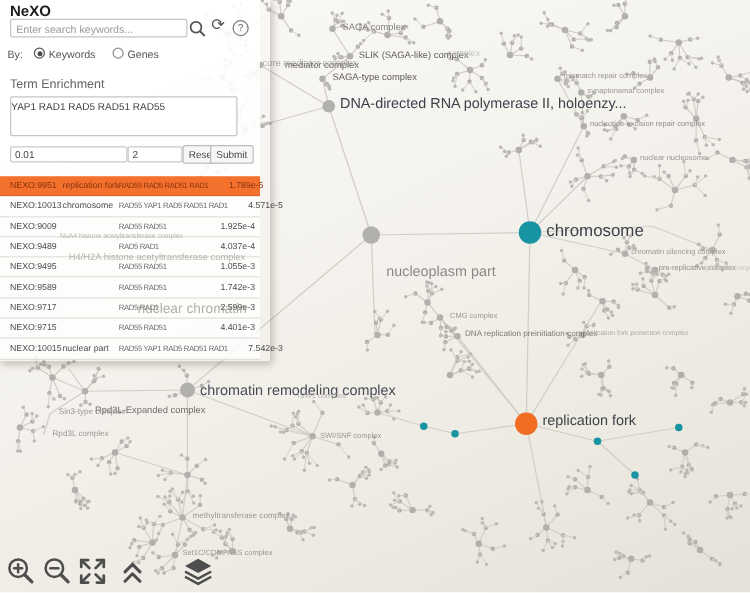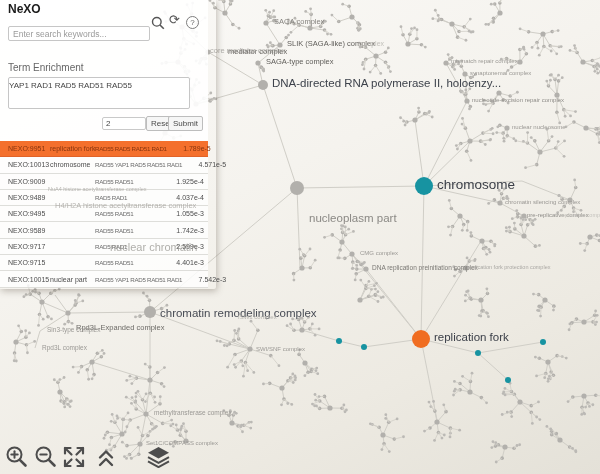--- a/index.html
+++ b/index.html
@@ -10,21 +10,21 @@
   #labels{position:absolute;left:0;top:0;width:600px;height:474px;z-index:2;pointer-events:none;}
   .glabel{position:absolute;white-space:nowrap;line-height:1;}
   #wmarks{position:absolute;left:0;top:0;width:600px;height:474px;z-index:12;pointer-events:none;padding-left:16px;}
 
   
   .panel{position:absolute;left:0;top:0;width:216px;height:289px;z-index:8;
     box-shadow:1px 2px 7px rgba(80,70,55,.35);border-radius:0 0 2px 0;}
   .panel-top{position:absolute;left:0;top:0;width:208px;height:141px;background:rgba(255,255,255,.9);}
   .title{position:absolute;left:8px;top:2px;font-size:12px;font-weight:bold;color:#1c1c1c;}
   .search{position:absolute;left:8px;top:15px;width:132px;height:13px;border:1px solid #c6c6c6;border-radius:2px;
-    font-size:8.5px;color:#444;padding:0 4px;outline:none;background:#fff;margin-top:11px;}
+    font-size:8.5px;color:#444;padding:0 4px;outline:none;background:#fff;}
   .search::placeholder{color:#9a9a9a;}
   .icon-search{position:absolute;left:151px;top:16px;}
   .icon-refresh{position:absolute;left:169px;top:13px;font-size:13px;color:#555;line-height:14px;cursor:pointer;}
   .icon-help{position:absolute;left:186px;top:16px;width:11px;height:11px;border:1px solid #7d7d7d;border-radius:50%;
     font-size:8px;color:#666;text-align:center;line-height:11px;cursor:pointer;}
   .by-row{position:absolute;left:6px;top:37px;width:196px;height:12px;font-size:8.5px;color:#555;}
   .bylabel{position:absolute;left:0;top:1px;}
   .radio{position:absolute;top:1px;width:7px;height:7px;border:1px solid #8d8d8d;border-radius:50%;background:#fff;cursor:pointer;}
   .radio.sel{border-color:#555;}
   .radio.sel::after{content:'';position:absolute;left:1.5px;top:1.5px;width:4px;height:4px;border-radius:50%;background:#4a4a4a;}
@@ -1871,22 +1871,30 @@
   <div class="panel">
     <div class="panel-top">
       <div class="title">NeXO</div>
       <input class="search" placeholder="Enter search keywords..." style="">
       <svg class="icon-search" width="14" height="14" viewBox="0 0 14 14">
         <circle cx="5.8" cy="5.8" r="4.3" fill="none" stroke="#555" stroke-width="1.4"></circle>
         <line x1="9" y1="9" x2="12.8" y2="12.8" stroke="#555" stroke-width="1.6"></line>
       </svg>
       <div class="icon-refresh">⟳</div>
       <div class="icon-help">?</div>
+      <div class="by-row">
+        <span class="bylabel">By:</span>
+        <span class="radio r1 sel"></span>
+        <span class="l1">Keywords</span>
+        <span class="radio r2"></span>
+        <span class="l2">Genes</span>
+      </div>
       <div class="te-head">Term Enrichment</div>
       <textarea class="te-query" style="">YAP1 RAD1 RAD5 RAD51 RAD55</textarea>
+      <input class="pv" value="0.01" style="">
       <input class="depth" value="2" style="">
       <button class="btn reset">Reset</button>
       <button class="btn submit">Submit</button>
     </div>
     <div class="results" id="results">
         <div class="trow sel">
           <span class="rid">NEXO:9951</span>
           <span class="rterm">replication fork</span>
           <span class="rgenes">RAD55 RAD5 RAD51 RAD1</span>
           <span class="rpv">1.789e-5</span>

